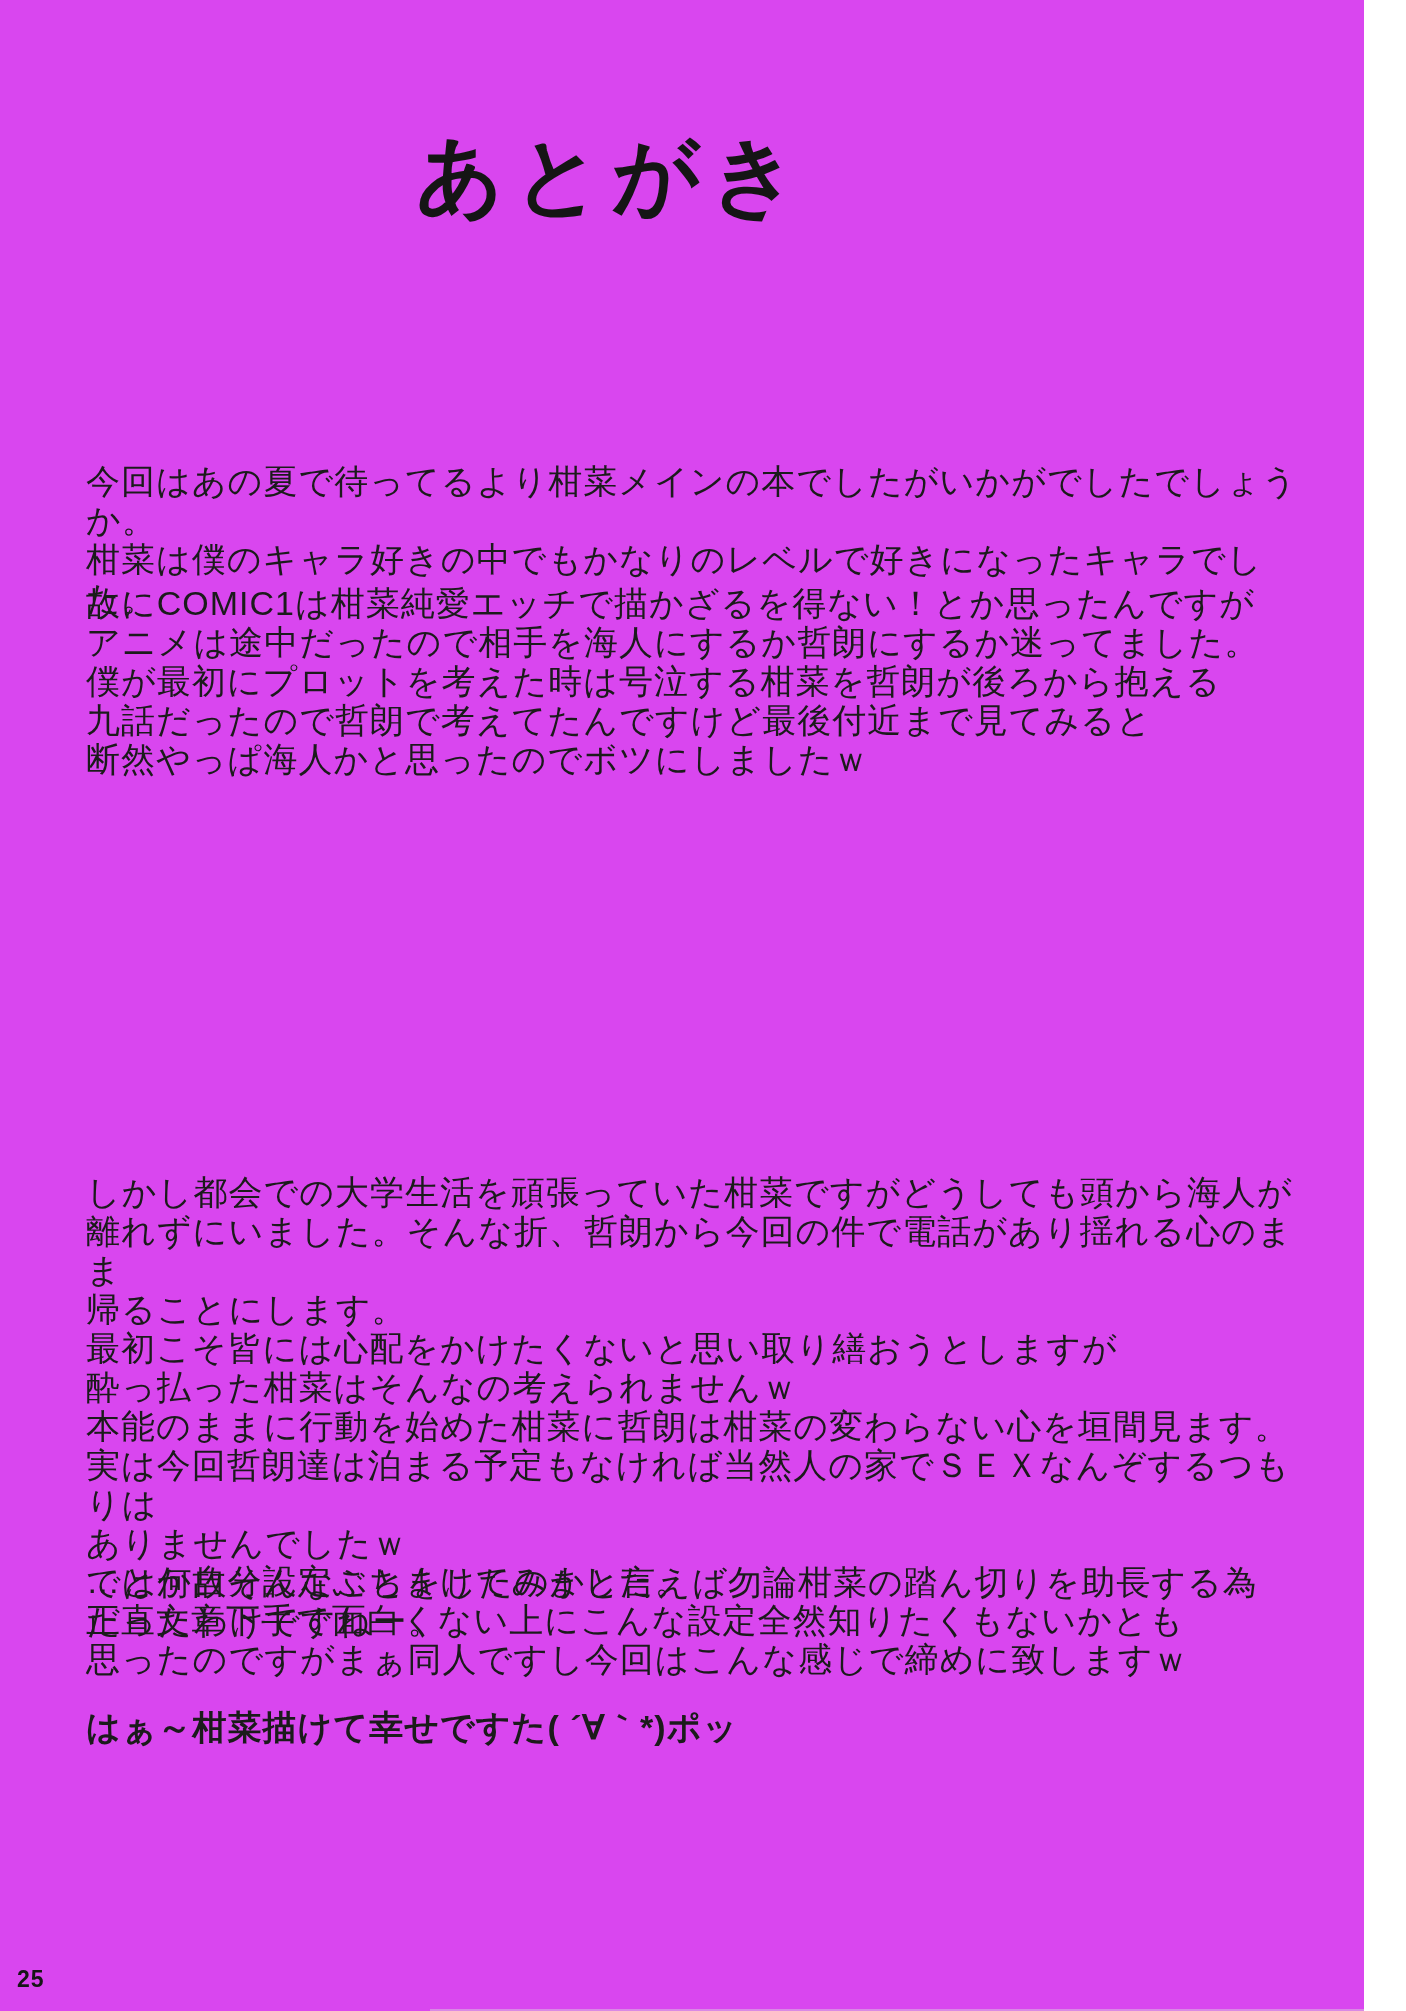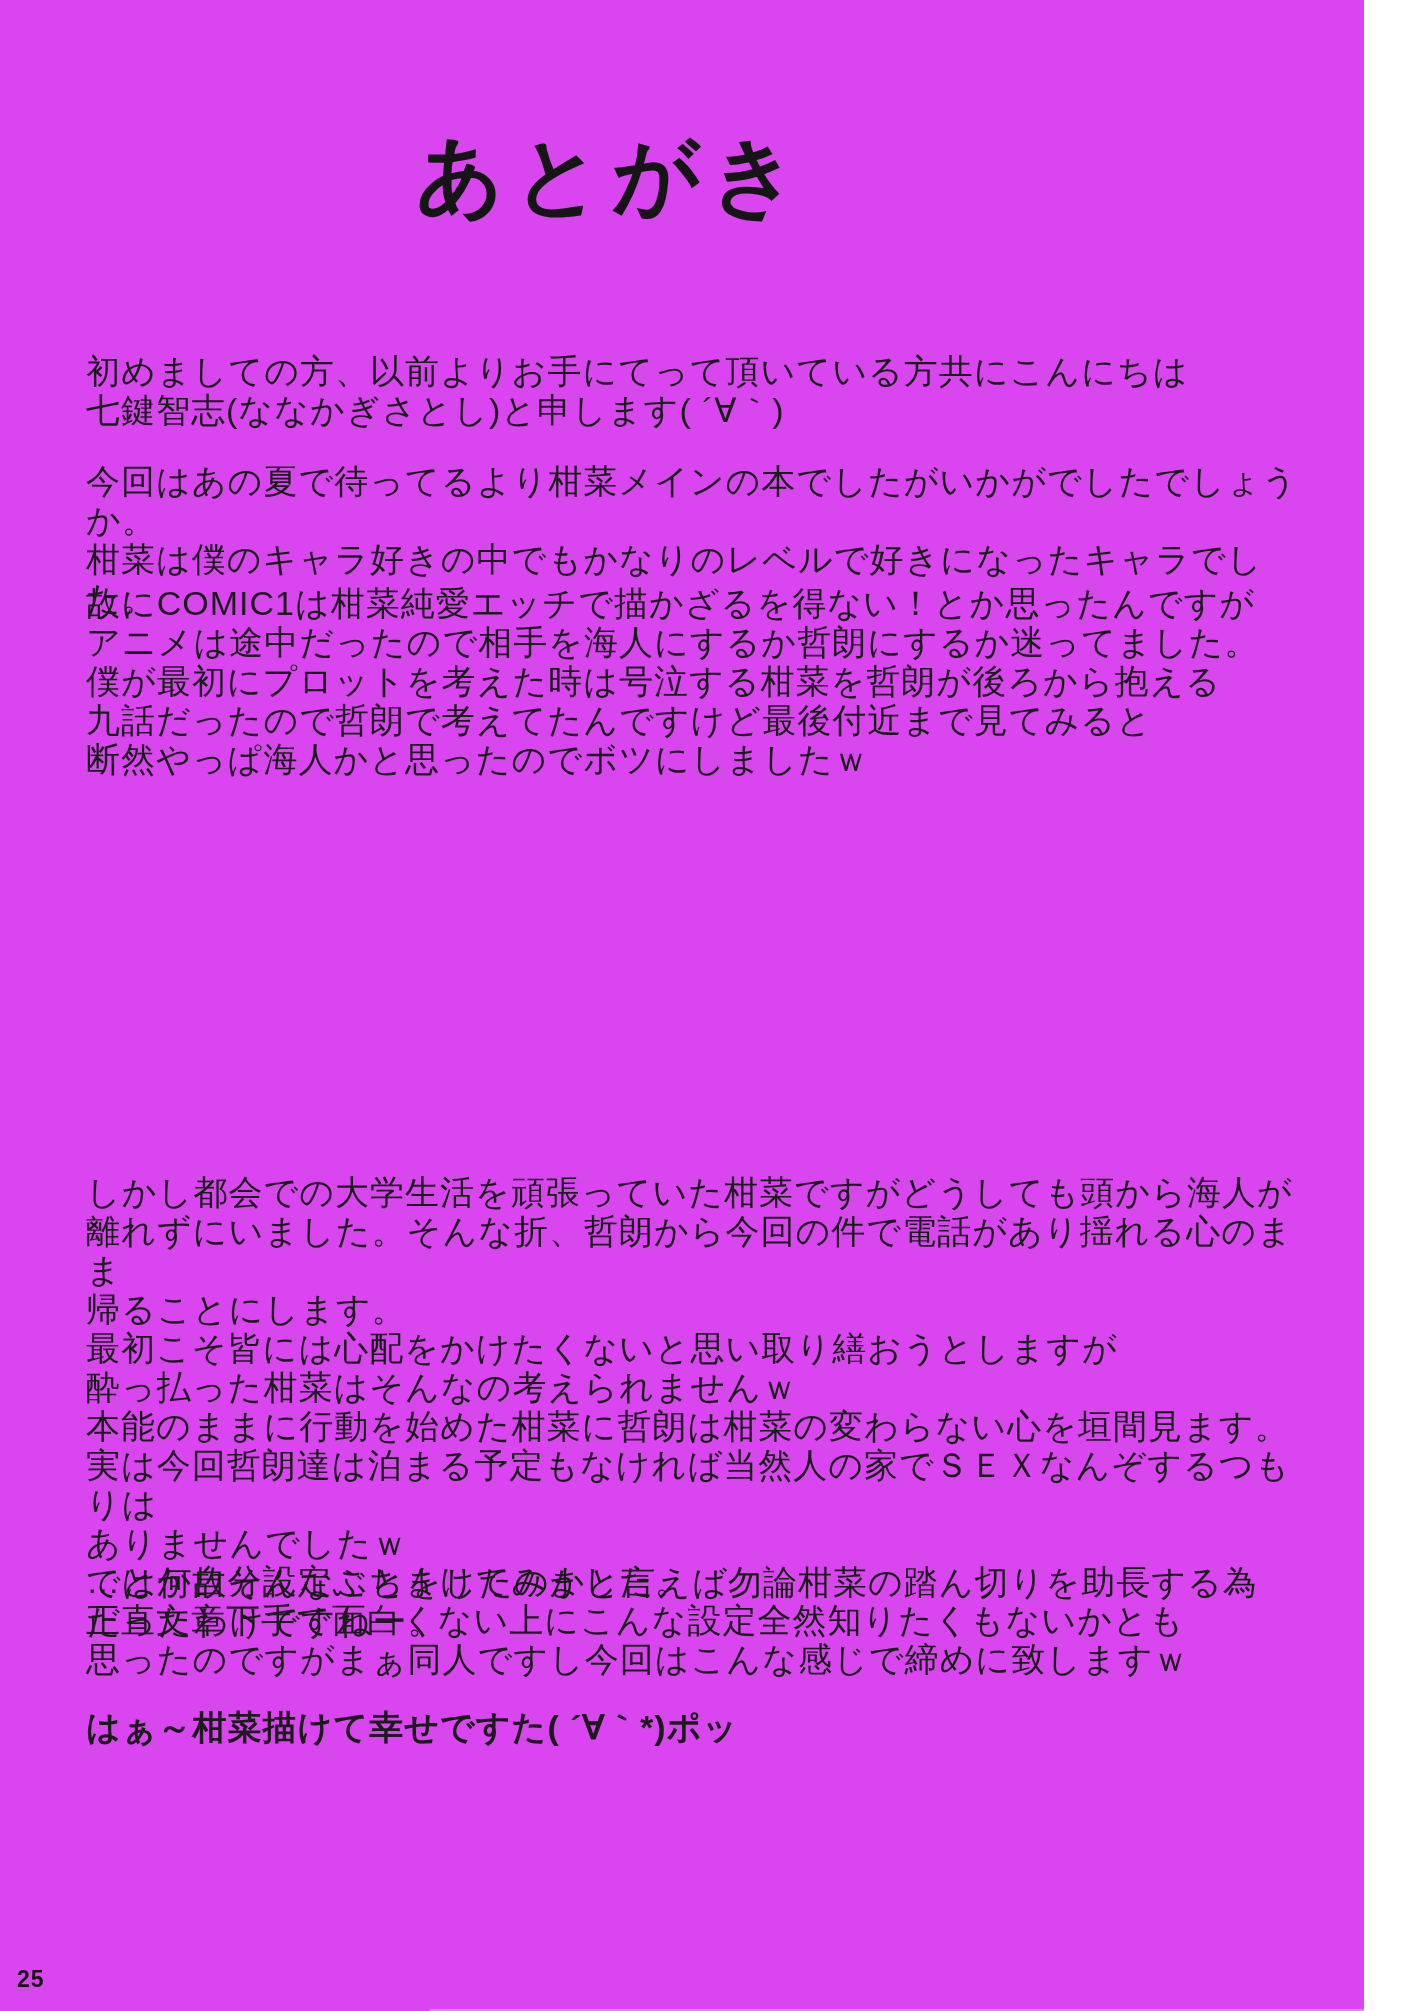--- a/index.html
+++ b/index.html
@@ -67,22 +67,20 @@
     background: #d9d9d9;
     opacity: 0.45;
   }
 </style>
 </head>
 <body>
 
 <div class="page">
   <h1 class="title">あとがき</h1>
 
-  <p class="para p1">初めましての方、以前よりお手にてって頂いている方共にこんにちは
-七鍵智志(ななかぎさとし)と申します( ´∀｀)</p>
   <p class="para p2">今回はあの夏で待ってるより柑菜メインの本でしたがいかがでしたでしょうか。
 柑菜は僕のキャラ好きの中でもかなりのレベルで好きになったキャラでした。</p>
   <p class="para p3">故にCOMIC1は柑菜純愛エッチで描かざるを得ない！とか思ったんですが
 アニメは途中だったので相手を海人にするか哲朗にするか迷ってました。
 僕が最初にプロットを考えた時は号泣する柑菜を哲朗が後ろから抱える
 九話だったので哲朗で考えてたんですけど最後付近まで見てみると
 断然やっぱ海人かと思ったのでボツにしましたｗ</p>
   <p class="para p5">しかし都会での大学生活を頑張っていた柑菜ですがどうしても頭から海人が
 離れずにいました。そんな折、哲朗から今回の件で電話があり揺れる心のまま
 帰ることにします。

